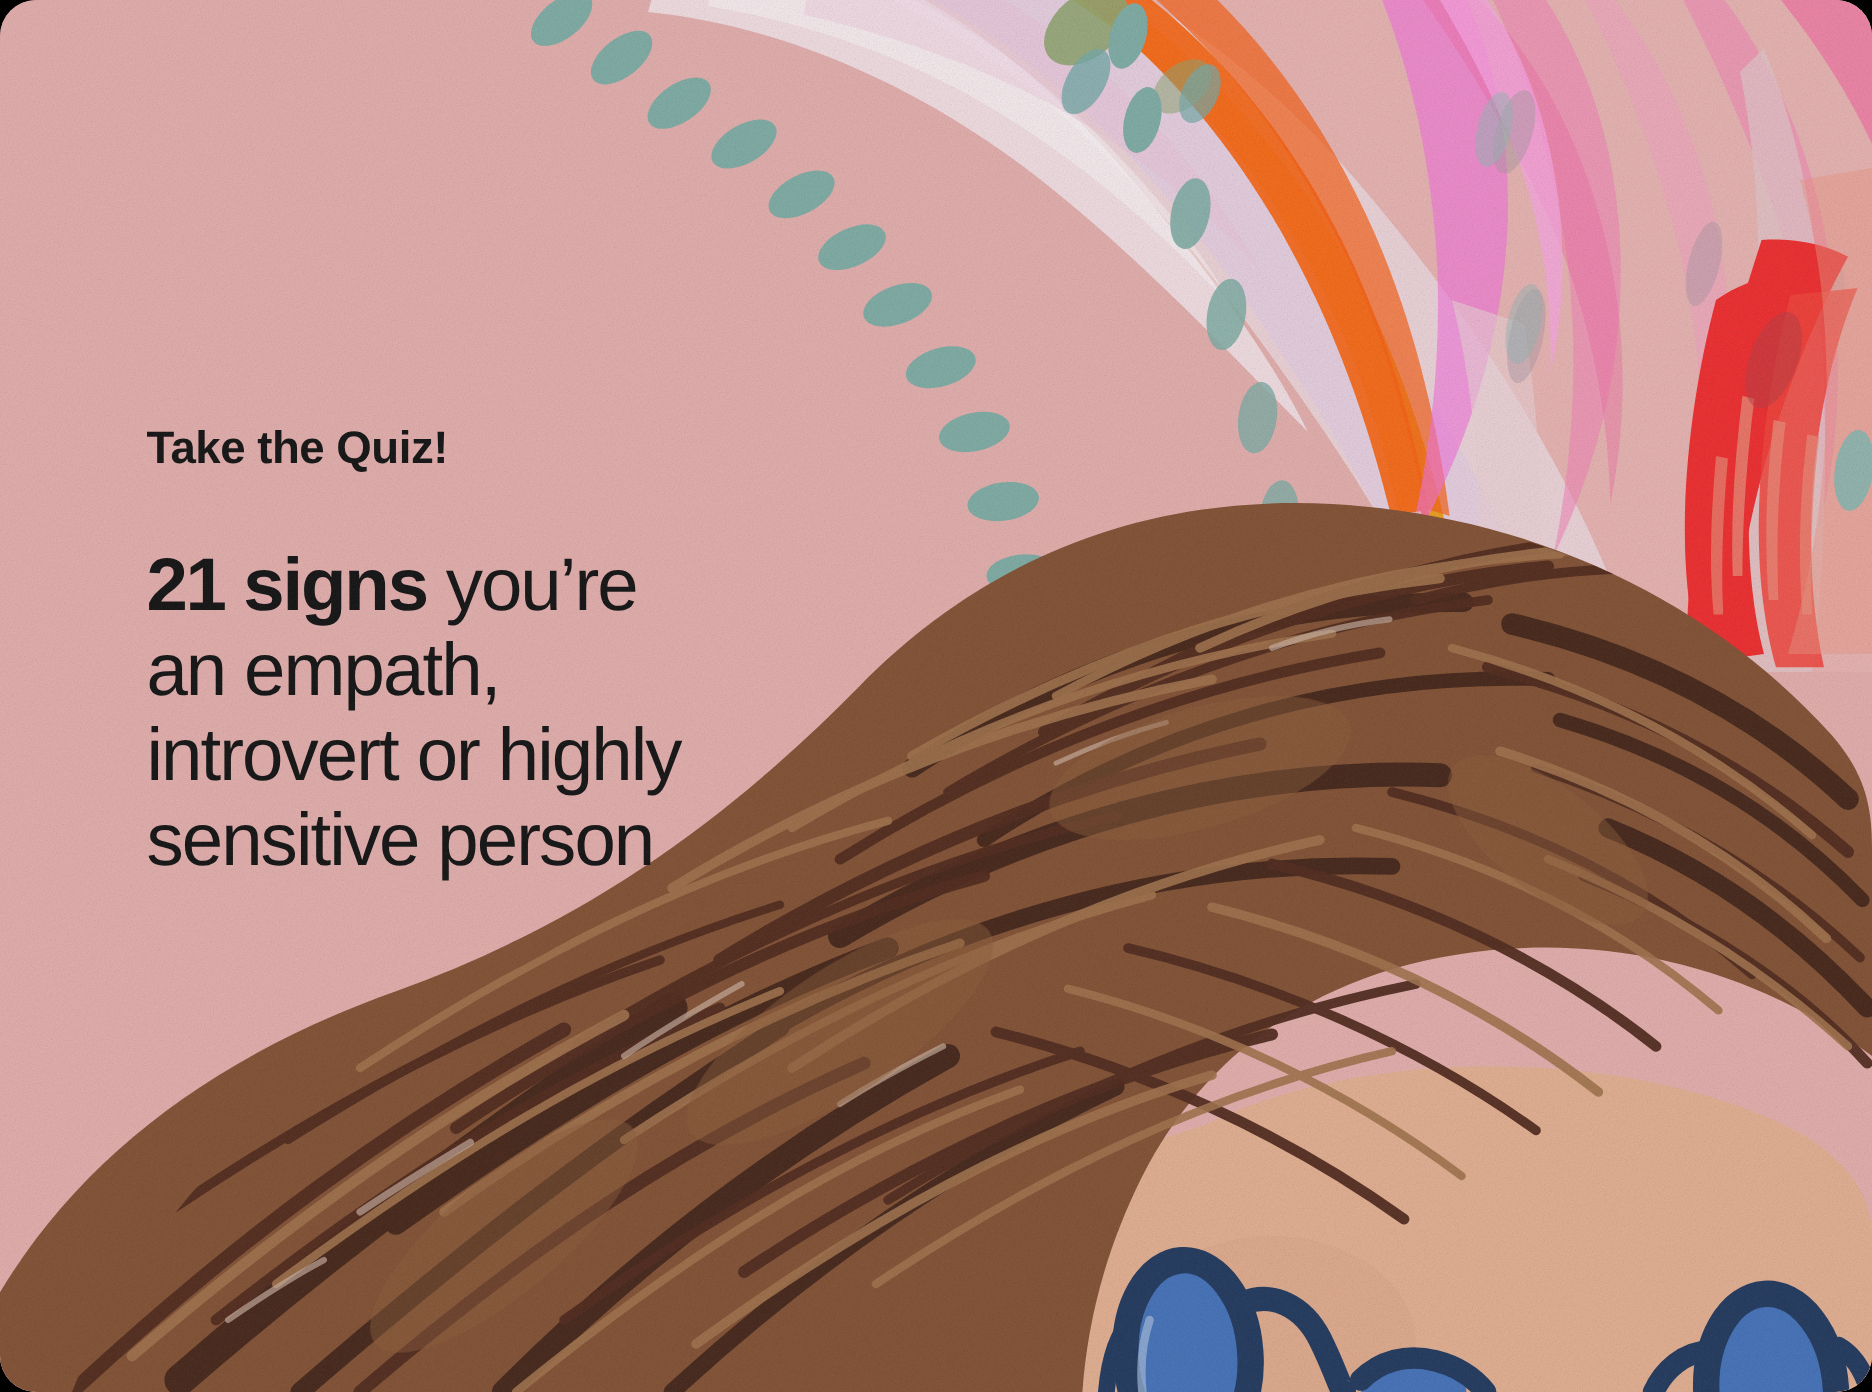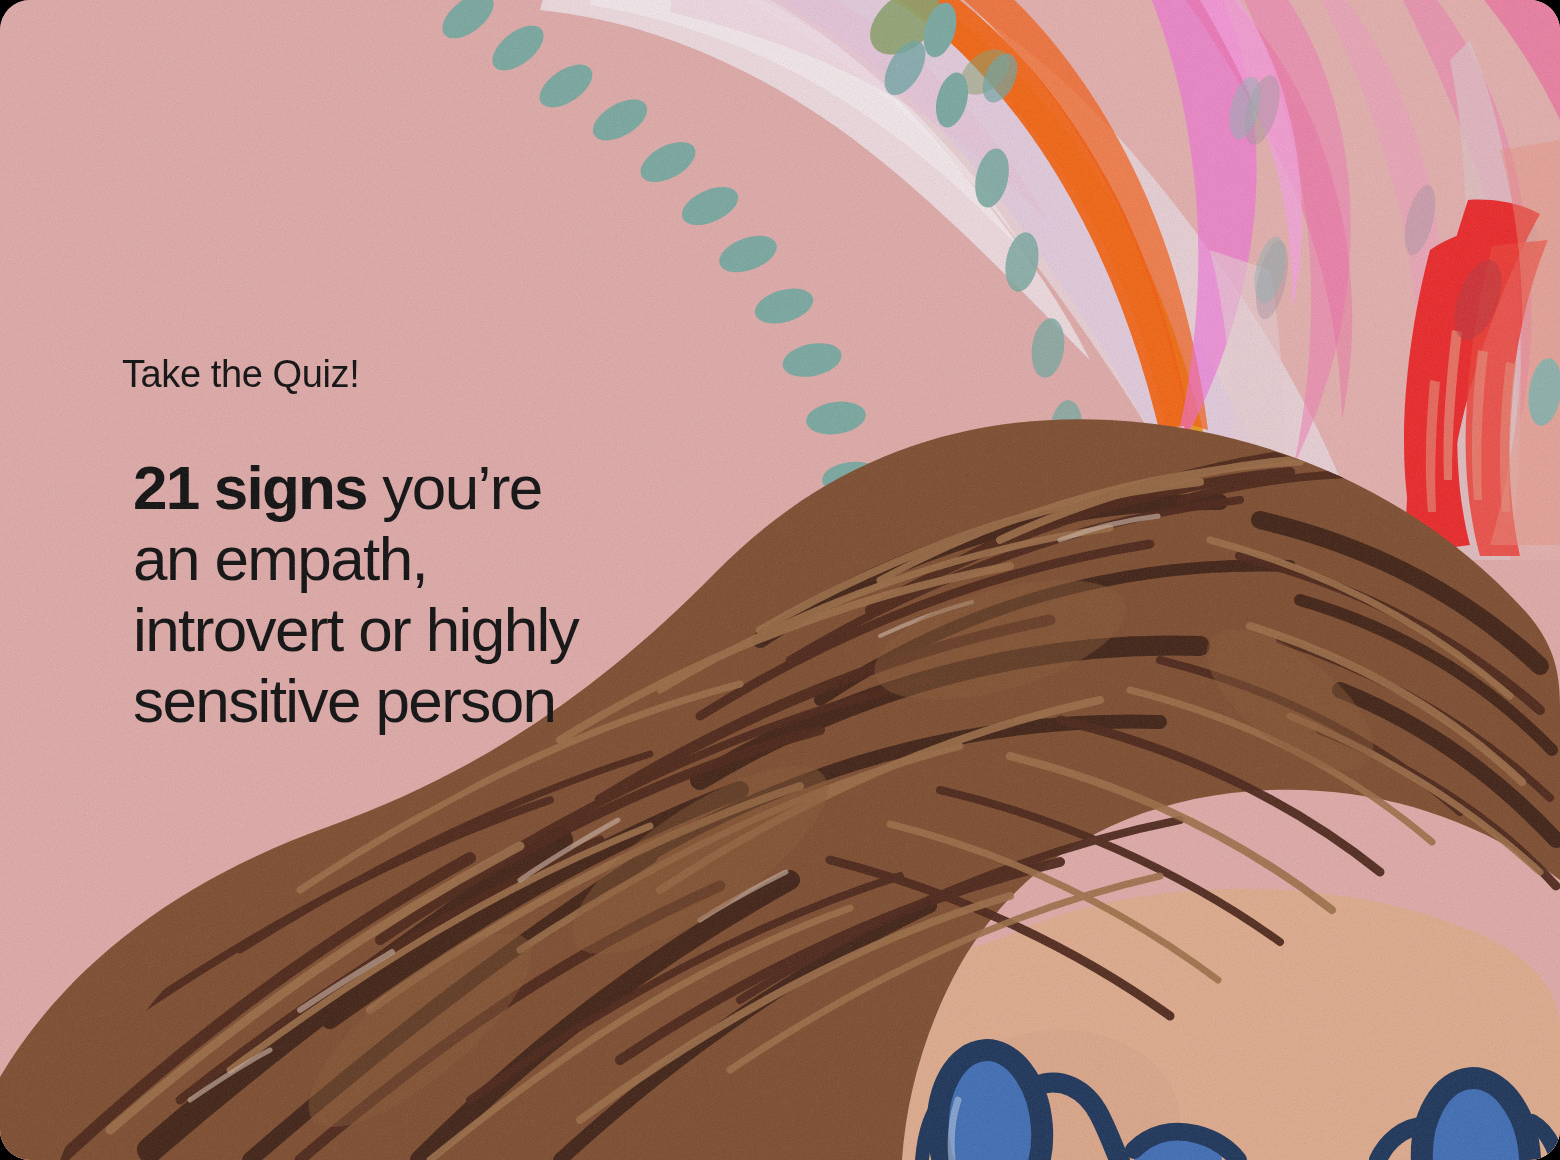--- a/index.html
+++ b/index.html
@@ -26,25 +26,25 @@
   .art{position:absolute;inset:0;z-index:5;}
   .art svg{position:absolute;top:0;left:0;}
 
   
   .portrait{position:absolute;inset:0;z-index:20;}
   .portrait svg{position:absolute;top:0;left:0;}
 
   
   .copy{position:absolute;left:122px;top:352px;z-index:40;color:#0b0b0b;}
   .eyebrow{
-    font-size:38px;line-height:44px;font-weight:400;
+    font-size:38px;line-height:44px;font-weight:700;
     letter-spacing:-.4px;margin:0;
   }
   .headline{
-    margin:11px;margin-top:56px;
+    margin:0;margin-top:56px;
     font-size:62px;line-height:71px;
     font-weight:400;letter-spacing:-1.6px;
     max-width:470px;
   }
   .headline .hl-strong{font-weight:700;letter-spacing:-1.8px;}
 </style>
 </head>
 <body>
 
 <div id="card">

